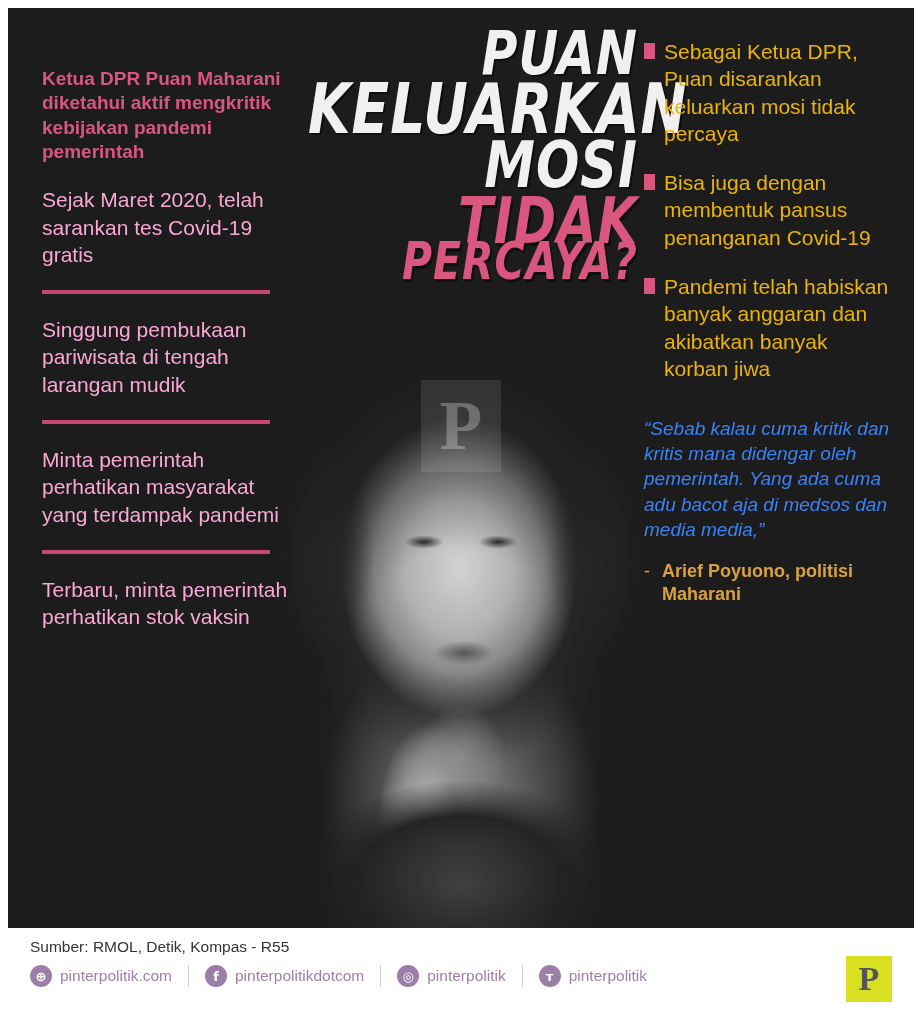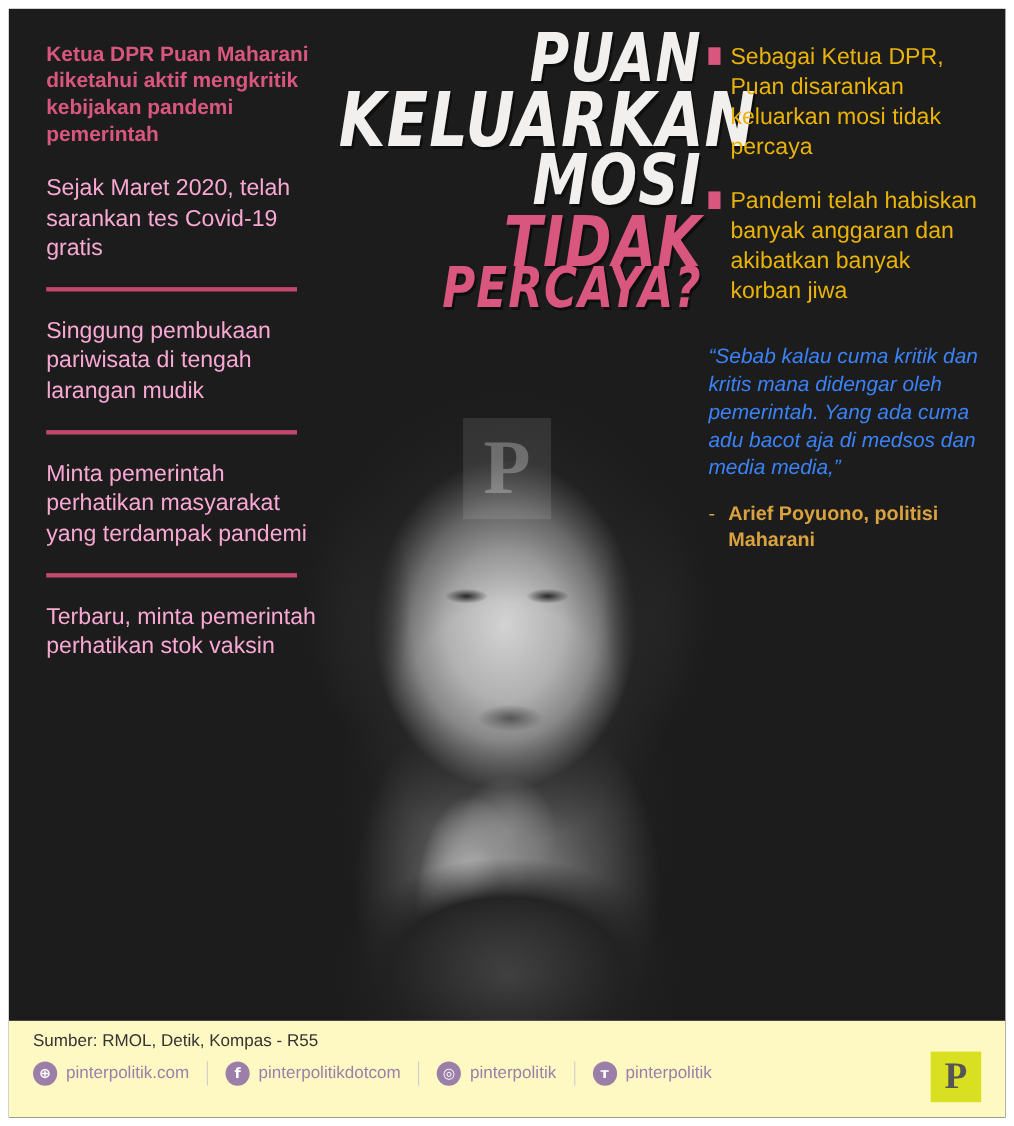--- a/index.html
+++ b/index.html
@@ -145,20 +145,21 @@
     top: 30px;
     width: 248px;
     z-index: 6;
   }
   .col-title {
     color: #d9567f;
     font-size: 19px;
     font-weight: 700;
     line-height: 1.28;
     margin-bottom: 22px;
+    margin-top: 29px;
   }
   .item {
     color: #f9a8d4;
     font-size: 21px;
     line-height: 1.3;
     margin-bottom: 6px;
   }
   .divider {
     width: 228px;
     height: 4px;
@@ -197,21 +198,21 @@
     font-weight: 700;
     line-height: 1.28;
   }
   .quote-dash { color: #d9a23f; font-weight: 400; }
   
   .footer {
     position: absolute;
     left: 0; bottom: 0;
     width: 906px;
     height: 88px;
-    background: #fef9c3;
+    background: #ffffff;
     padding: 10px 22px 0 22px;
   }
   .src {
     color: #333333;
     font-size: 15.5px;
     margin-bottom: 9px;
   }
   .social-row {
     display: flex;
     align-items: center;
@@ -297,20 +298,24 @@
       <div class="item">Minta pemerintah perhatikan masyarakat yang terdampak pandemi</div>
       <div class="divider"></div>
       <div class="item">Terbaru, minta pemerintah perhatikan stok vaksin</div>
     </div>
 
     <div class="col-right">
 
       <div class="bullet-item">
         <div class="bullet-sq"></div>
         <div class="bullet-tx">Sebagai Ketua DPR, Puan disarankan keluarkan mosi tidak percaya</div>
+      </div>
+      <div class="bullet-item">
+        <div class="bullet-sq"></div>
+        <div class="bullet-tx">Bisa juga dengan membentuk pansus penanganan Covid-19</div>
       </div>
       <div class="bullet-item">
         <div class="bullet-sq"></div>
         <div class="bullet-tx">Pandemi telah habiskan banyak anggaran dan akibatkan banyak korban jiwa</div>
       </div>
 
       <div class="quote">“Sebab kalau cuma kritik dan kritis mana didengar oleh pemerintah. Yang ada cuma adu bacot aja di medsos dan media media,”</div>
       <div class="quote-attr">
         <span class="quote-dash">-</span>
         <span>Arief Poyuono, politisi Maharani</span>

